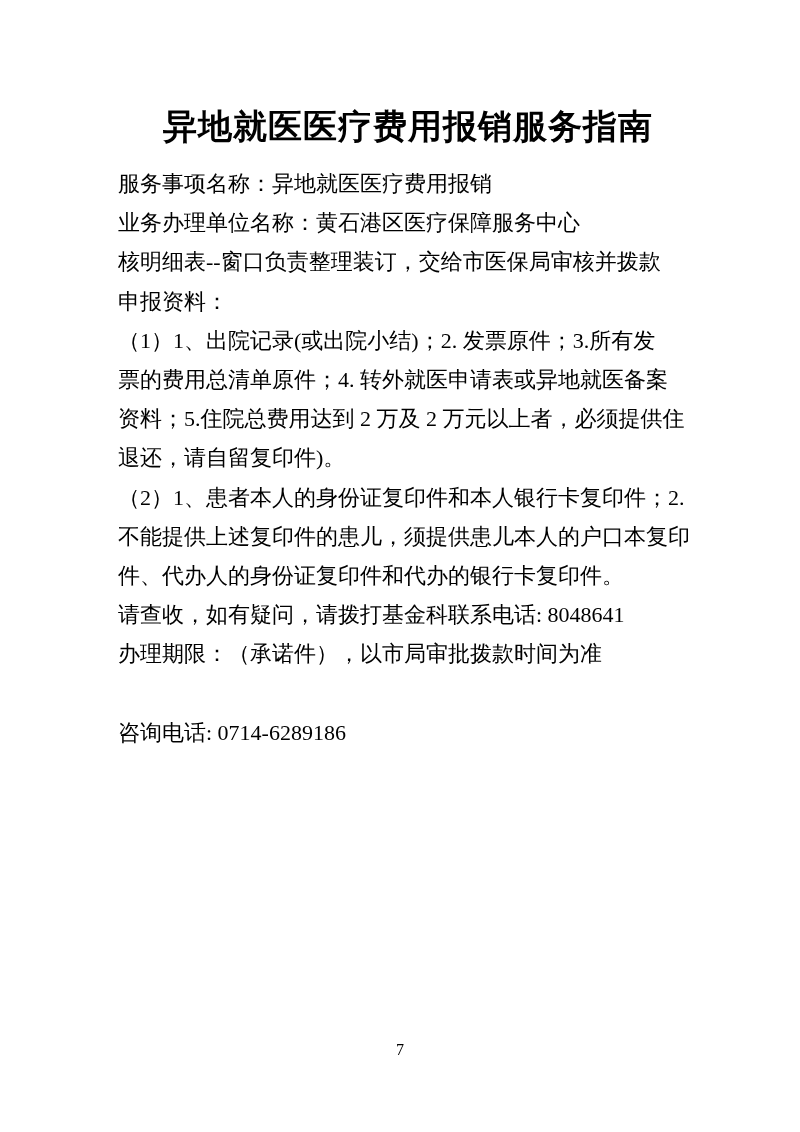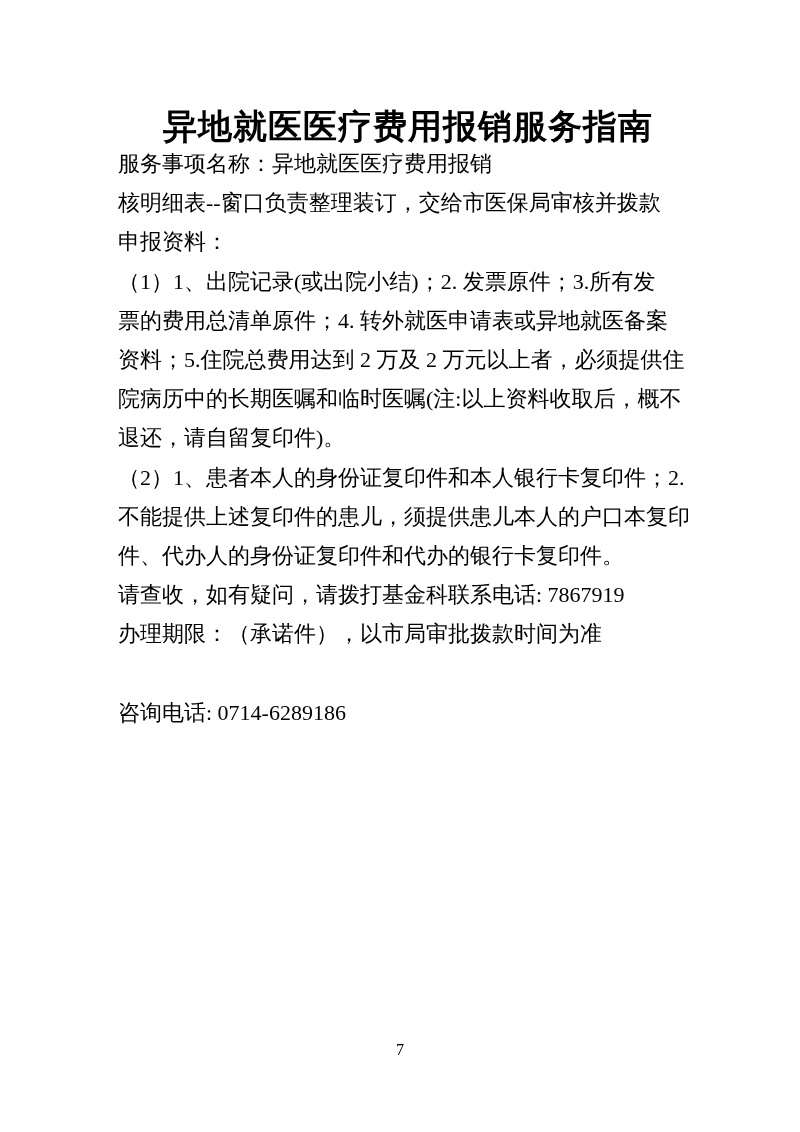--- a/index.html
+++ b/index.html
@@ -19,21 +19,21 @@
     width: 100%;
     margin: 8px;
     text-align: center;
     font-size: 34px;
     line-height: 50px;
     font-weight: bold;
     letter-spacing: 1px;
   }
   .doc-body {
     position: absolute;
-    top: 144px;
+    top: 164px;
     left: 118px;
     width: 570px;
     font-size: 22px;
   }
   .doc-line {
     height: 39.2px;
     line-height: 39.2px;
     white-space: nowrap;
   }
   .page-number {
@@ -47,30 +47,30 @@
   }
 </style>
 </head>
 <body>
 
 <div class="page">
   <h1 class="doc-title">异地就医医疗费用报销服务指南</h1>
 
   <div class="doc-body" id="doc-body">
       <div class="doc-line">服务事项名称：异地就医医疗费用报销</div>
+      <div class="doc-line">业务办理单位名称：黄石港区医疗保障服务中心</div>
       <div class="doc-line">核明细表--窗口负责整理装订，交给市医保局审核并拨款</div>
       <div class="doc-line">申报资料：</div>
       <div class="doc-line">（1）1、出院记录(或出院小结)；2.  发票原件；3.所有发</div>
       <div class="doc-line">票的费用总清单原件；4.  转外就医申请表或异地就医备案</div>
       <div class="doc-line">资料；5.住院总费用达到 2 万及 2 万元以上者，必须提供住</div>
-      <div class="doc-line">院病历中的长期医嘱和临时医嘱(注:以上资料收取后，概不</div>
       <div class="doc-line">退还，请自留复印件)。</div>
       <div class="doc-line">（2）1、患者本人的身份证复印件和本人银行卡复印件；2.</div>
       <div class="doc-line">不能提供上述复印件的患儿，须提供患儿本人的户口本复印</div>
       <div class="doc-line">件、代办人的身份证复印件和代办的银行卡复印件。</div>
-      <div class="doc-line">请查收，如有疑问，请拨打基金科联系电话: 7867919</div>
+      <div class="doc-line">请查收，如有疑问，请拨打基金科联系电话: 8048641</div>
       <div class="doc-line">办理期限：（承诺件），以市局审批拨款时间为准</div>
       <div class="doc-line"></div>
       <div class="doc-line">咨询电话: 0714-6289186</div>
     </div>
 
   <div class="page-number">7</div>
 </div>
 
 </body></html>

